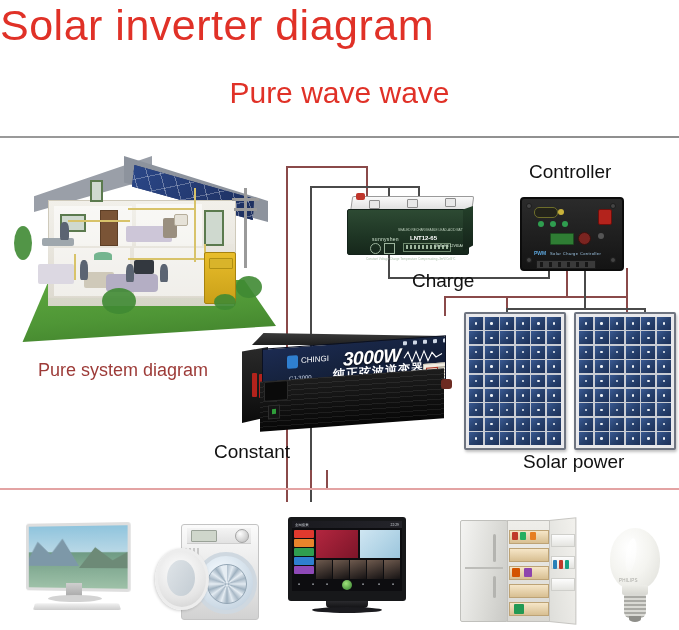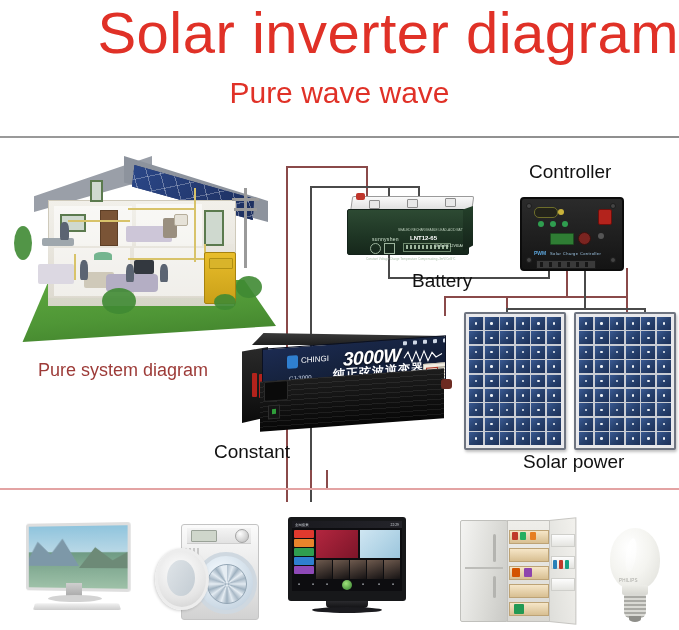--- a/index.html
+++ b/index.html
@@ -1,22 +1,22 @@
 <!DOCTYPE html>
 <html><head>
 <meta charset="utf-8">
 <style>
   html,body{margin:0;padding:0;background:#ffffff;}
   body{width:679px;height:630px;position:relative;overflow:hidden;
        font-family:"Liberation Sans","DejaVu Sans",sans-serif;color:#222;}
   .abs{position:absolute;}
 
   
-  #title{left:0;top:4px;width:679px;text-align:right;color:#e03127;
-         font-size:58px;letter-spacing:.5px;line-height:1;white-space:nowrap;}
+  #title{left:0;top:4px;width:679px;text-align:left;color:#e03127;
+         font-size:43px;letter-spacing:.5px;line-height:1;white-space:nowrap;}
   #subtitle{left:0;top:78px;width:679px;text-align:center;color:#e03127;
             font-size:30px;line-height:1;white-space:nowrap;}
   #top-divider{left:0;top:136px;width:679px;height:2px;
                background:linear-gradient(90deg,#9a9a9a,#8e8e8e);}
   #bottom-divider{left:0;top:488px;width:679px;height:2px;background:#e3a3a3;}
 
   
   .lbl{font-size:19px;color:#111;white-space:nowrap;line-height:1;}
   .lbl-red{font-size:18px;color:#9d3b38;white-space:nowrap;line-height:1;}
   #lbl-controller{left:529px;top:162px;}
@@ -391,21 +391,21 @@
         <i style="left:38px"></i>
         <i style="left:42px"></i>
     </div>
     <div class="bat-icon" style="left:22px;border-radius:50%;"></div>
     <div class="bat-icon" style="left:36px;"></div>
     <div class="bat-foot">Constant Voltage Charge Temperature Compensating -3mV/Cell/°C</div>
     <div style="position:absolute;left:86px;top:34px;font-size:3.4px;color:#cfe0cf;white-space:nowrap;">CE RoHS 12V65Ah</div>
   </div>
   <div class="bat-side"></div>
 </div>
-<div class="abs lbl" id="lbl-battery">Battery</div>
+<div class="abs lbl" id="lbl-battery">Charge</div>
 
 <div class="abs" id="controller">
   <div class="ctl-screw" style="left:4px;top:4px;"></div>
   <div class="ctl-screw" style="left:88px;top:4px;"></div>
   <div class="ctl-screw" style="left:4px;top:58px;"></div>
   <div class="ctl-screw" style="left:88px;top:58px;"></div>
   <div class="ctl-oval"></div>
   <div class="ctl-led" style="left:16px;top:22px;background:#2f9e4f;"></div>
   <div class="ctl-led" style="left:28px;top:22px;background:#2f9e4f;"></div>
   <div class="ctl-led" style="left:40px;top:22px;background:#2f9e4f;"></div>

